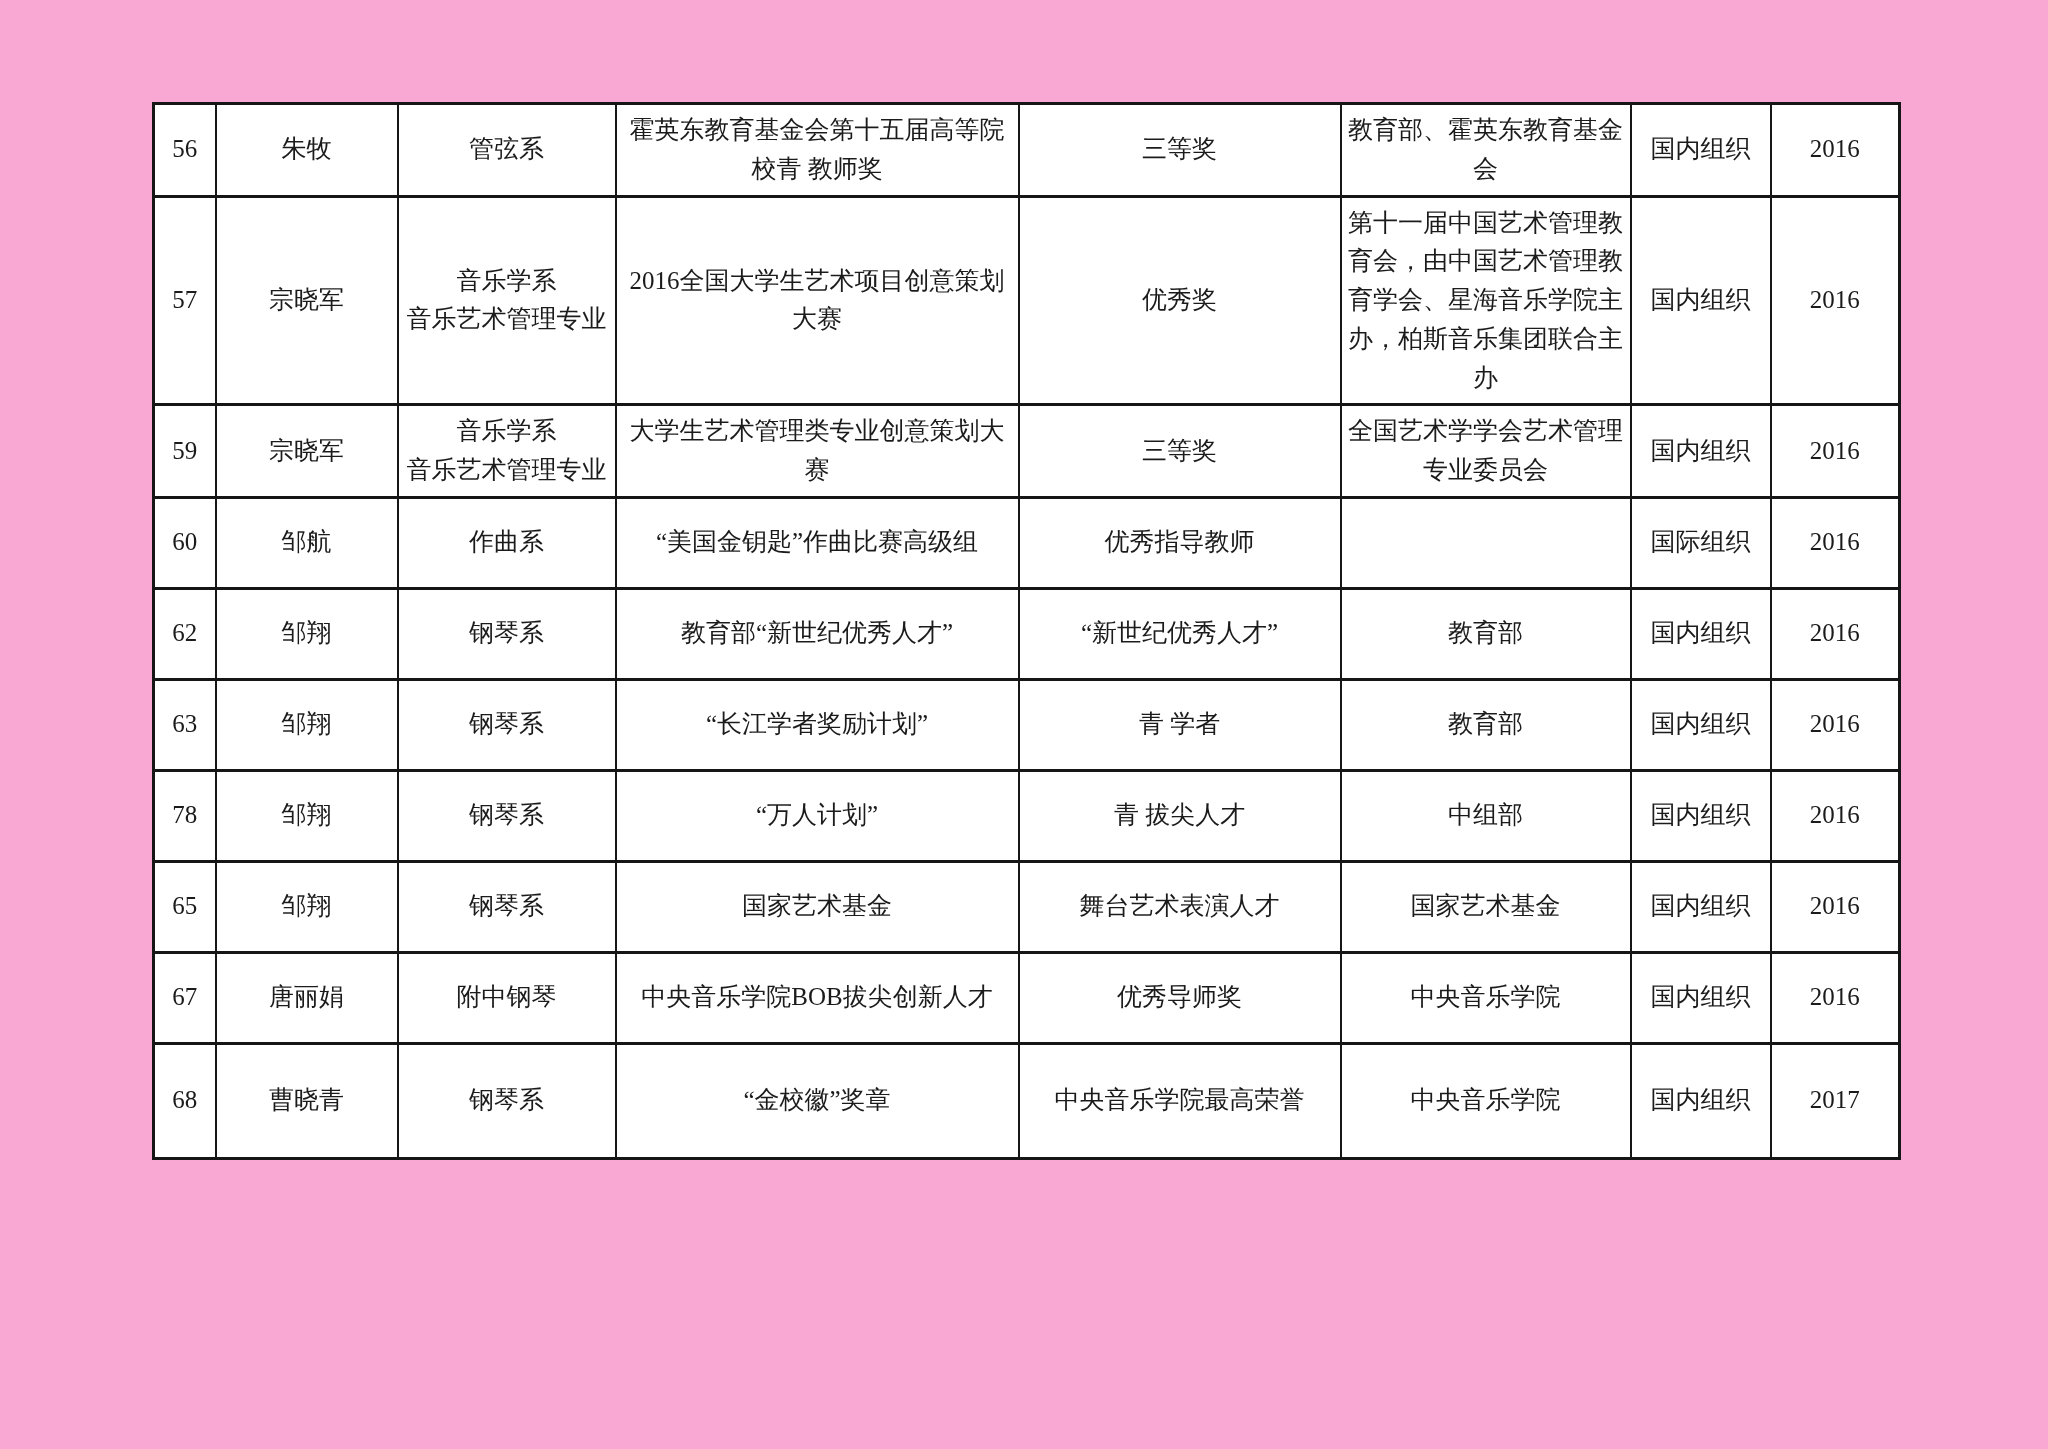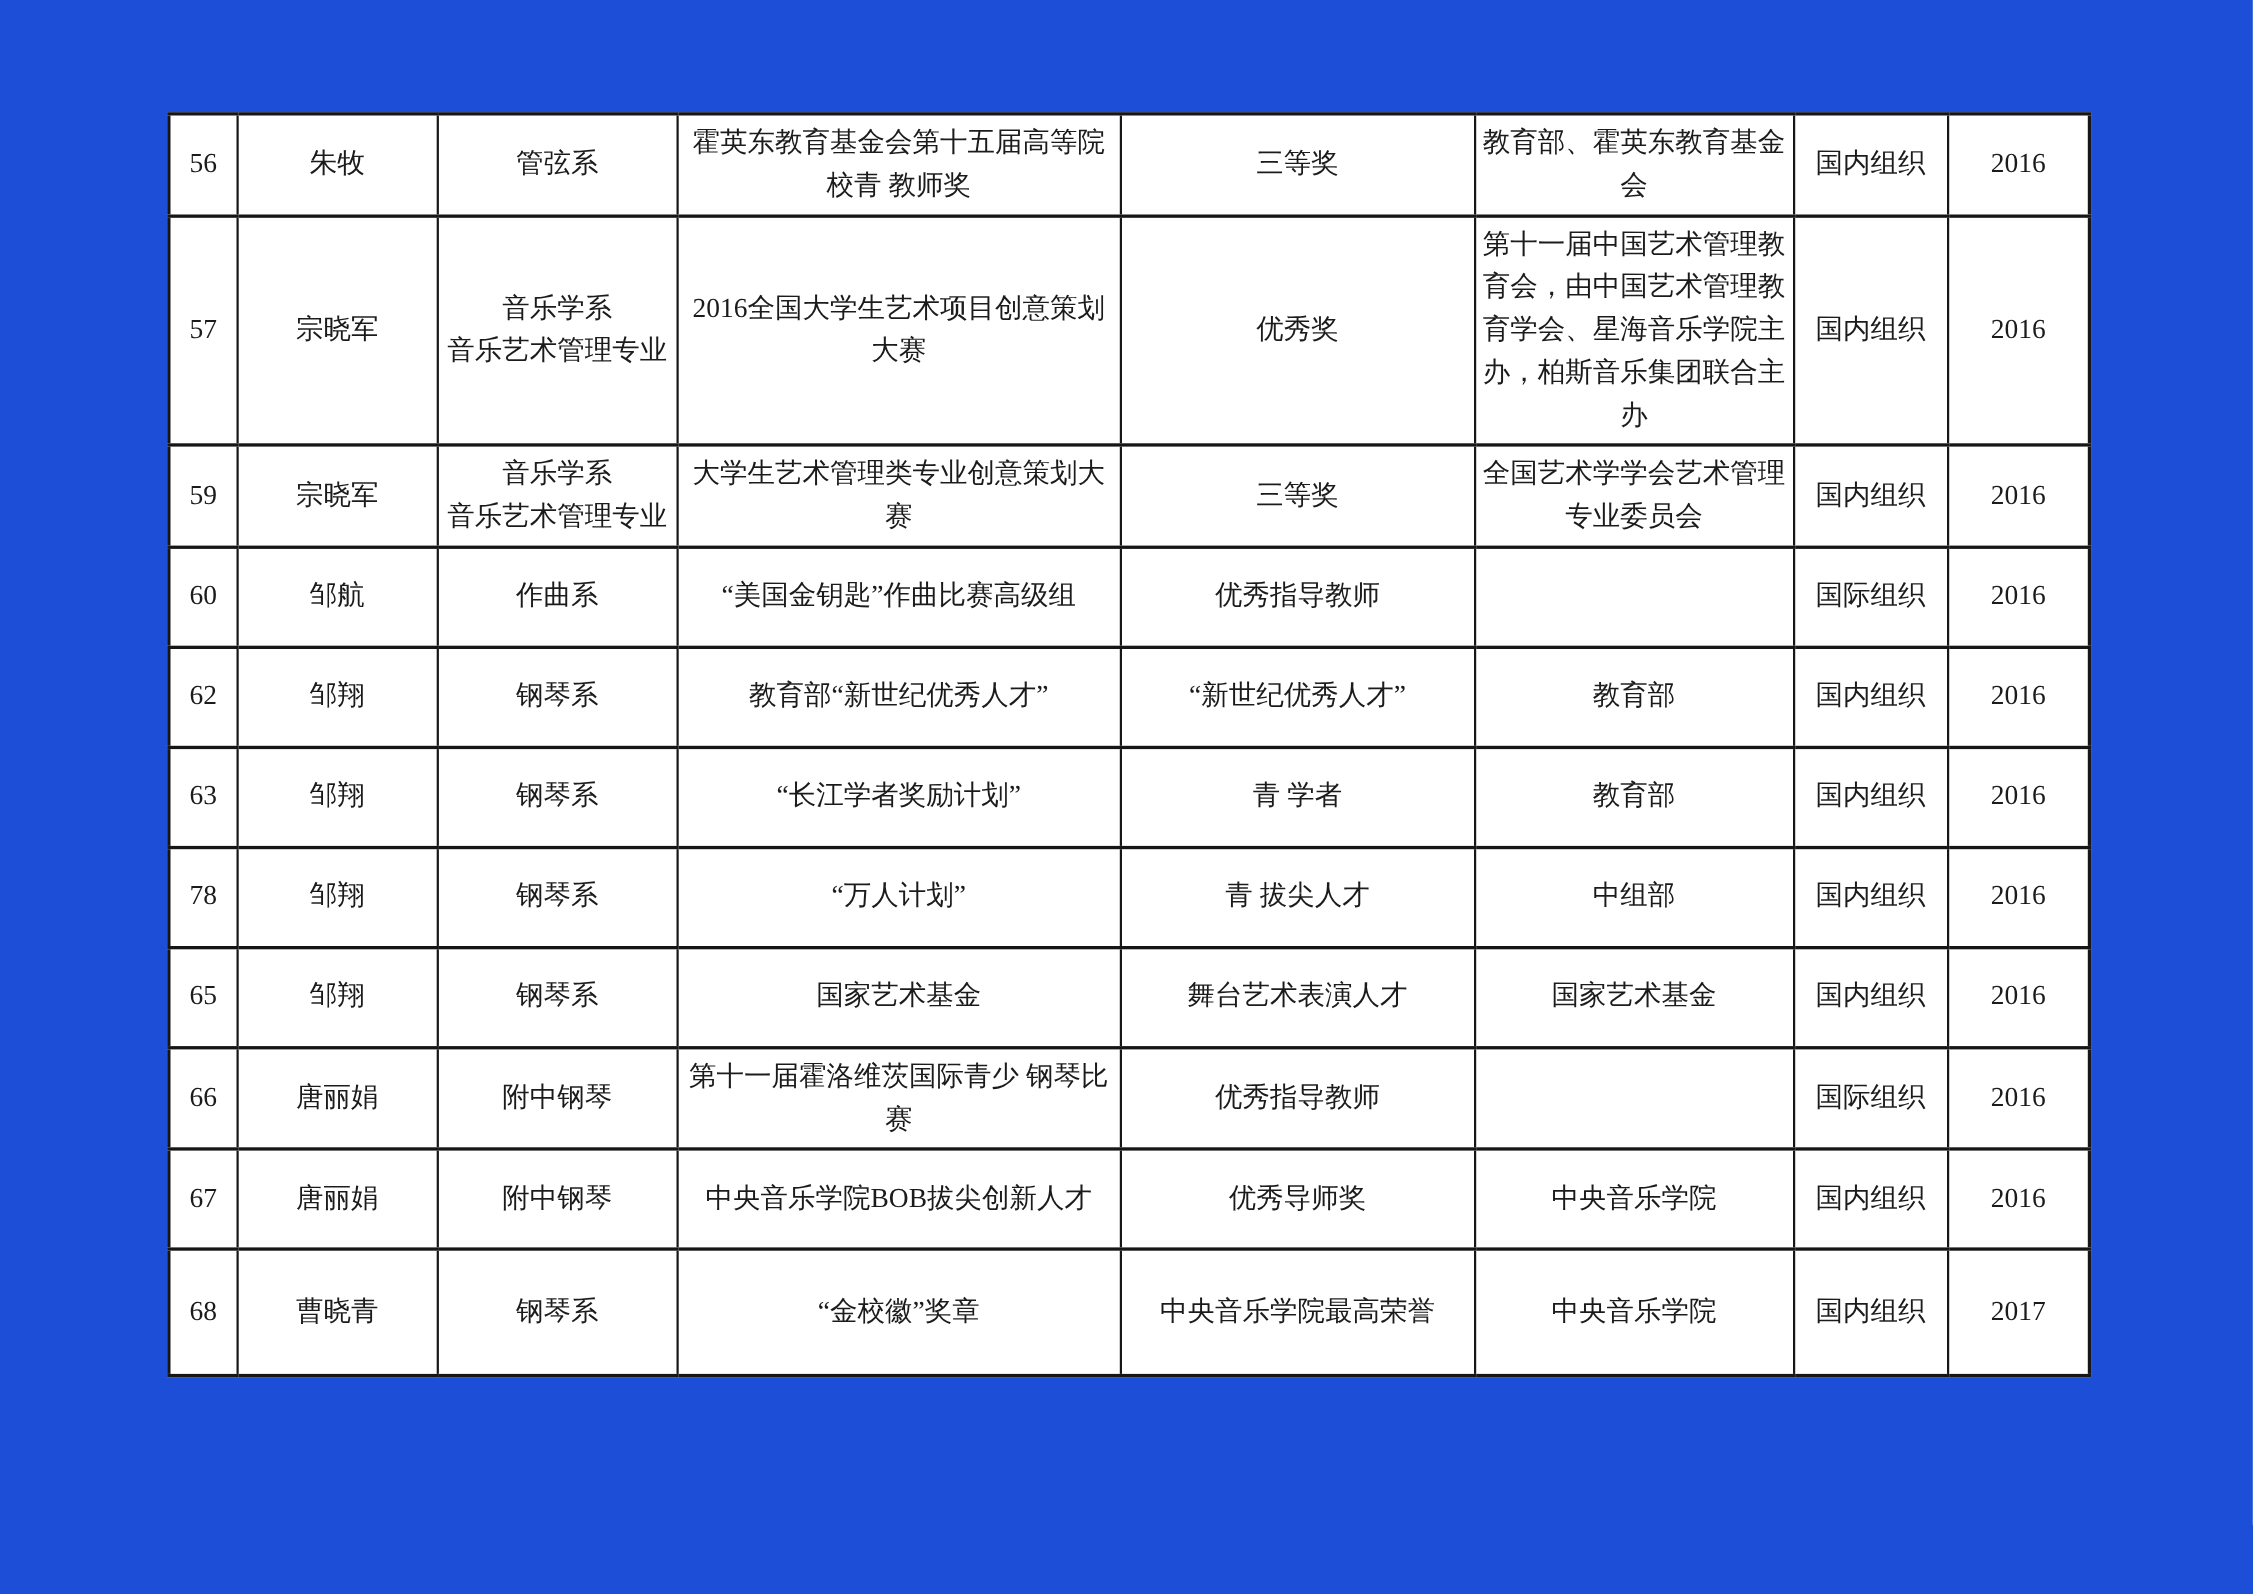--- a/index.html
+++ b/index.html
@@ -11,21 +11,21 @@
     width: 2048px;
     height: 1449px;
     overflow: hidden;
     font-family: "Liberation Serif", "DejaVu Serif", serif;
     color: #1b1b1b;
   }
   .page {
     position: relative;
     width: 2048px;
     height: 1449px;
-    background: #1d4ed8;
+    background: #f9a8d4;
   }
   .table-wrap {
     position: absolute;
     left: 152px;
     top: 102px;
   }
   table.awards {
     border-collapse: collapse;
     table-layout: fixed;
     width: 1746px;
@@ -155,30 +155,20 @@
     <td>65</td>
     <td>邹翔</td>
     <td>钢琴系</td>
     <td>国家艺术基金</td>
     <td>舞台艺术表演人才</td>
     <td>国家艺术基金</td>
     <td>国内组织</td>
     <td>2016</td>
   </tr>
           <tr>
-    <td>66</td>
-    <td>唐丽娟</td>
-    <td>附中钢琴</td>
-    <td>第十一届霍洛维茨国际青少 钢琴比赛</td>
-    <td>优秀指导教师</td>
-    <td></td>
-    <td>国际组织</td>
-    <td>2016</td>
-  </tr>
-          <tr>
     <td>67</td>
     <td>唐丽娟</td>
     <td>附中钢琴</td>
     <td>中央音乐学院BOB拔尖创新人才</td>
     <td>优秀导师奖</td>
     <td>中央音乐学院</td>
     <td>国内组织</td>
     <td>2016</td>
   </tr>
           <tr>

